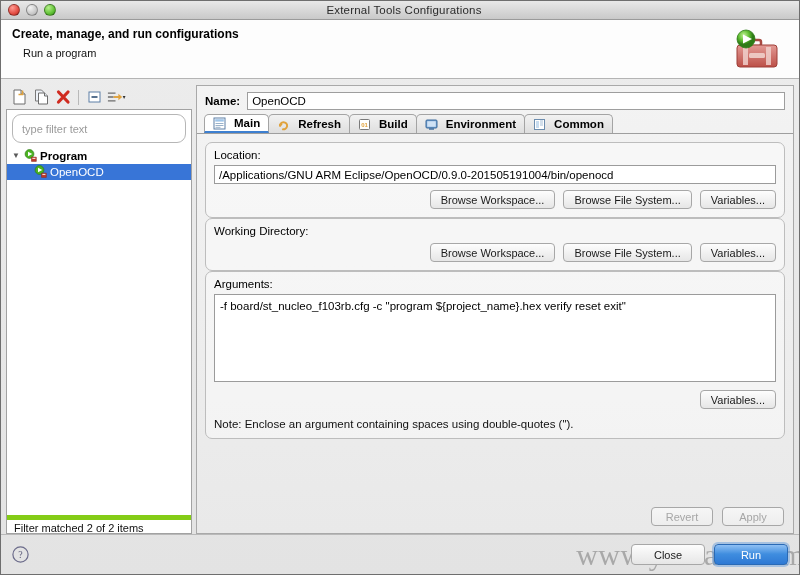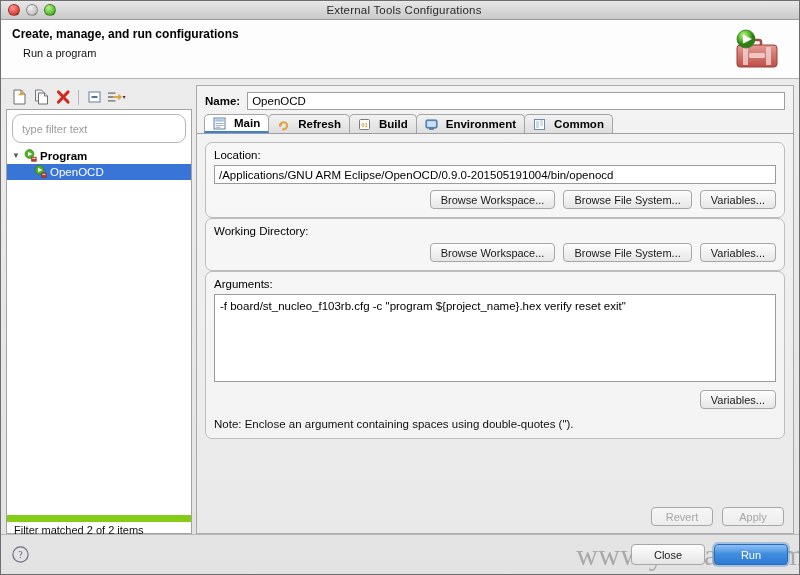--- a/index.html
+++ b/index.html
@@ -96,21 +96,21 @@
   .tree-row.child { padding-left: 27px; }
   .tree-row.selected { background: #3875d7; color: #fff; }
   .twisty {
     width: 12px; display: inline-block;
     color: #5a5a5a; font-size: 8px; line-height: 1;
   }
   .tree-label { font-weight: bold; margin-left: 2px; }
   .tree-row.child .tree-label { font-weight: normal; }
   .tree-status {
     flex: 0 0 18px; height: 18px;
-    border-top: 7px solid #84cc16;
+    border-top: 5px solid #84cc16;
     font-size: 11px; padding: 2px 0 0 7px; color: #111; margin-top: 36px;
   }
   
   .right {
     flex: 1 1 auto; display: flex; flex-direction: column;
     border: 1px solid #a9a9a9;
     background: linear-gradient(#f3f3f3, #e9e9e9);
     min-width: 0;
   }
   .name-row {

